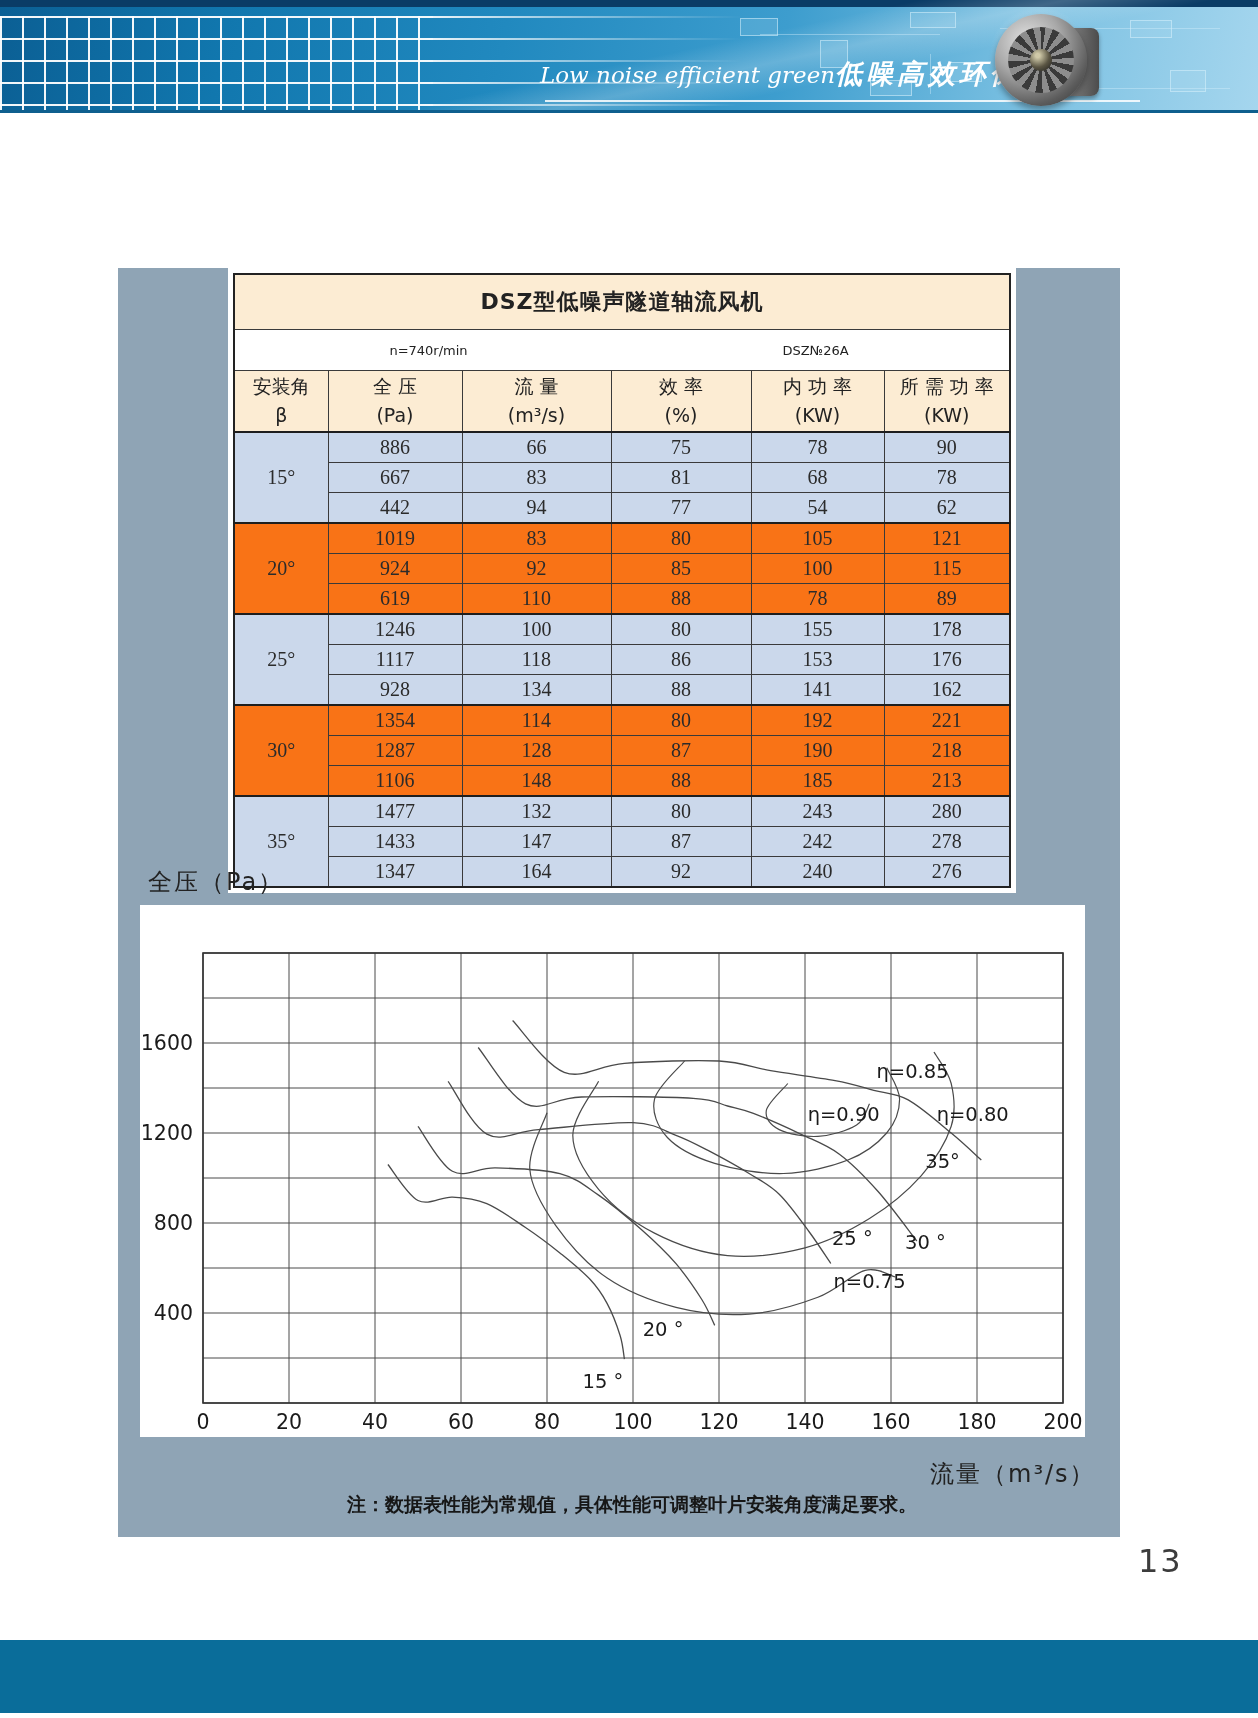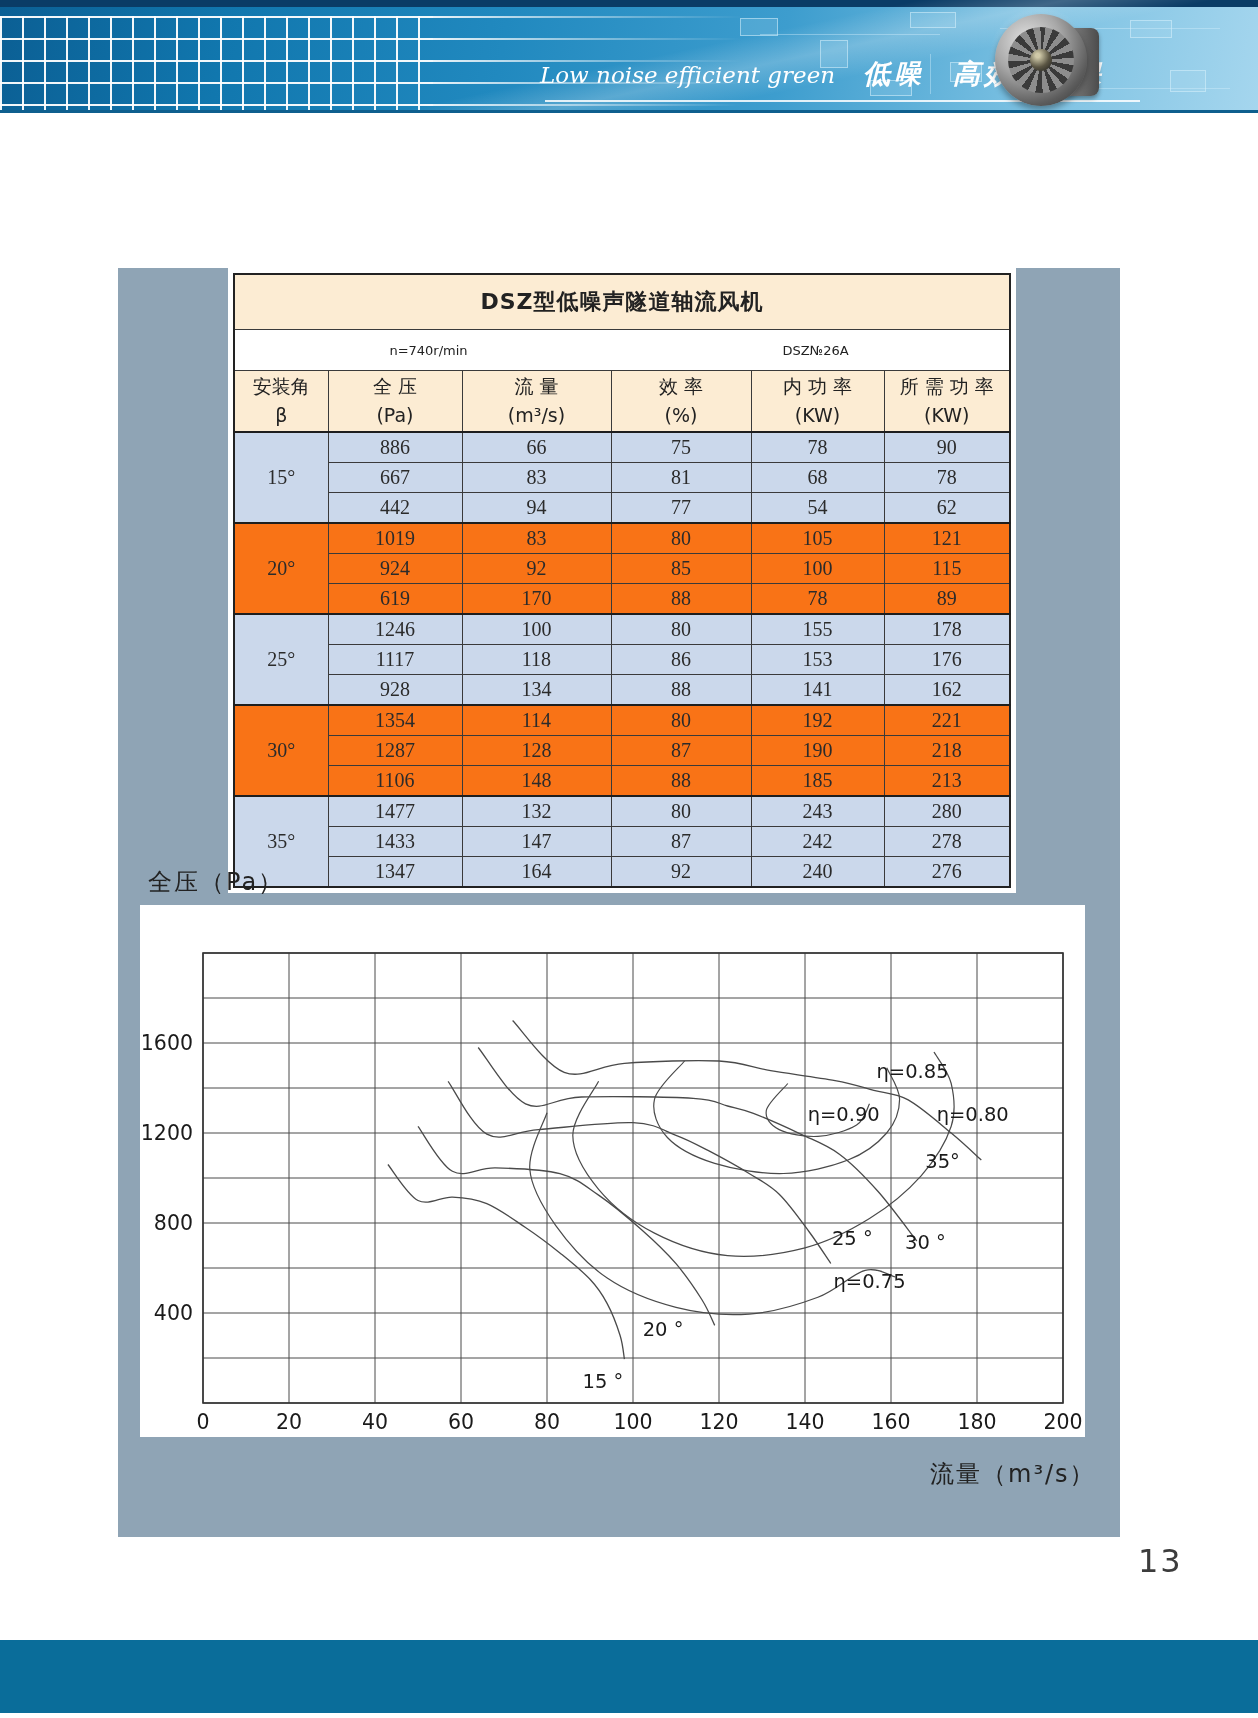--- a/index.html
+++ b/index.html
@@ -17,21 +17,21 @@
        background-image:
          repeating-linear-gradient(to right,rgba(255,255,255,.95) 0 2px,transparent 2px 22px),
          repeating-linear-gradient(to bottom,rgba(255,255,255,.95) 0 2px,transparent 2px 22px);}
   .hdr-gridlines{position:absolute;left:433px;top:16px;width:310px;height:94px;
        background-image:repeating-linear-gradient(to bottom,rgba(255,255,255,.9) 0 2px,transparent 2px 22px);
        -webkit-mask-image:linear-gradient(to right,#000,transparent);
        mask-image:linear-gradient(to right,#000,transparent);}
   .hdr-circuit{position:absolute;left:700px;top:0;width:558px;height:110px;}
   .chip{position:absolute;border:1px solid rgba(215,240,252,.55);background:rgba(190,225,245,.18);}
   .cline{position:absolute;background:rgba(215,240,252,.4);}
-  .hdr-slogan{position:absolute;left:540px;top:56px;width:620px;display:flex;align-items:baseline;gap:28px;
+  .hdr-slogan{position:absolute;left:540px;top:56px;width:620px;display:flex;align-items:baseline;
        color:#ffffff;white-space:nowrap;}
   .hdr-slogan .script{font-family:"DejaVu Serif","Liberation Serif",serif;font-style:italic;font-size:23px;}
   .hdr-slogan .cn{font-size:27px;font-weight:bold;font-style:italic;letter-spacing:4px;}
   .hdr-underline{position:absolute;left:545px;top:100px;width:595px;height:1.5px;background:rgba(255,255,255,.85);}
   .fan{position:absolute;left:985px;top:6px;width:120px;height:100px;}
   .fan-glow{position:absolute;left:4px;top:0px;width:100px;height:100px;border-radius:50%;
        background:radial-gradient(circle,rgba(255,255,255,.55) 0%,rgba(255,255,255,.25) 45%,transparent 70%);}
   .fan-casing{position:absolute;left:72px;top:22px;width:42px;height:68px;border-radius:8px;
        background:linear-gradient(to right,#9b9b9b,#6a6a6a 60%,#4c4c4c);box-shadow:0 3px 4px rgba(0,0,0,.35);}
   .fan-ring{position:absolute;left:10px;top:8px;width:92px;height:92px;border-radius:50%;
@@ -194,21 +194,21 @@
           </tr>
           <tr class="cream">
             <td>924</td>
             <td>92</td>
             <td>85</td>
             <td>100</td>
             <td>115</td>
           </tr>
           <tr class="cream">
             <td>619</td>
-            <td>170</td>
+            <td>110</td>
             <td>88</td>
             <td>78</td>
             <td>89</td>
           </tr>
           <tr class="blue group-start">
             <td rowspan="3" class="angle">25°</td>
             <td>1246</td>
             <td>100</td>
             <td>80</td>
             <td>155</td>
@@ -341,16 +341,17 @@
           <text x="802.6" y="263.25" text-anchor="middle">35°</text>
           <text x="712.3" y="339.75" text-anchor="middle">25 °</text>
           <text x="785.4" y="344.25" text-anchor="middle">30 °</text>
           <text x="729.5" y="382.5" text-anchor="middle">η=0.75</text>
           <text x="523.1" y="430.875" text-anchor="middle">20 °</text>
           <text x="462.9" y="482.625" text-anchor="middle">15 °</text>
         </g>
       </svg>
   </div>
   <div class="xlabel">流量（m³/s）</div>
+  <div class="note">注：数据表性能为常规值，具体性能可调整叶片安装角度满足要求。</div>
   <div class="pageno">13</div>
 
   <footer class="footer"></footer>
 </div>
 
 </body></html>

